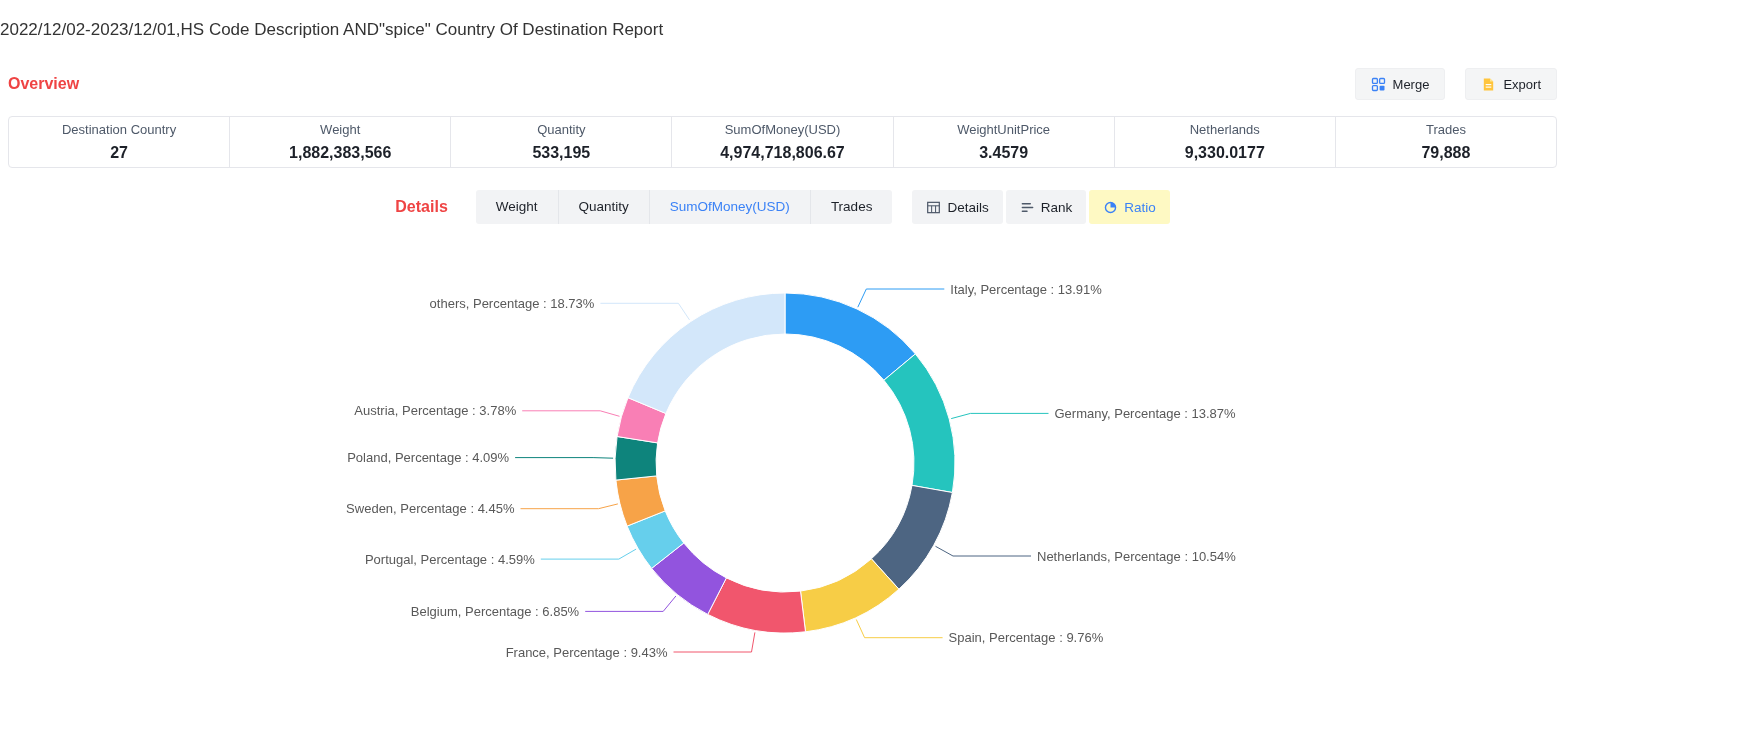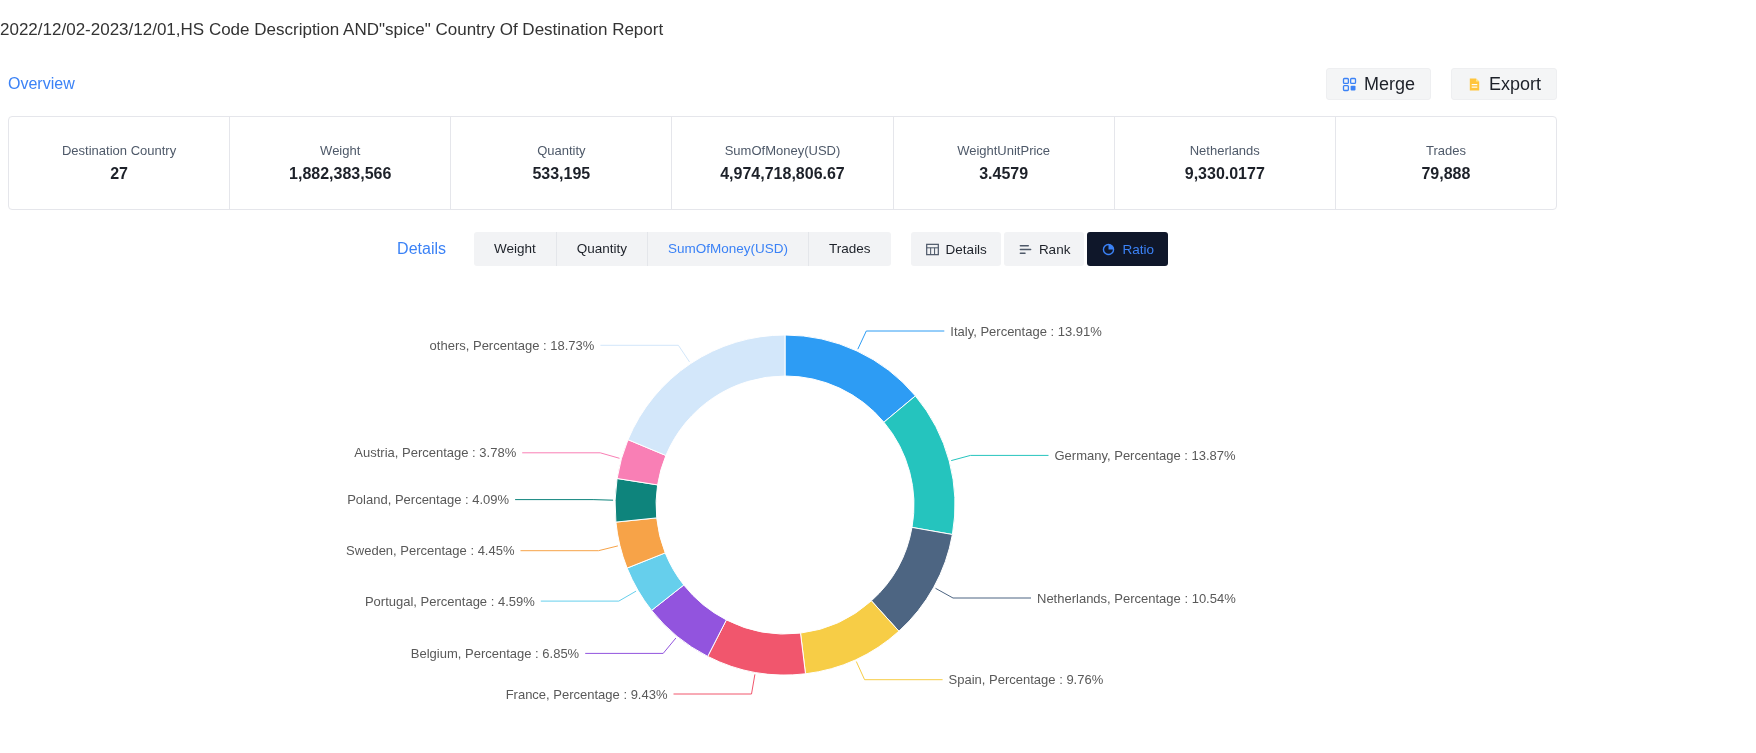--- a/index.html
+++ b/index.html
@@ -22,45 +22,45 @@
   }
   .section-row {
     display: flex;
     justify-content: space-between;
     align-items: center;
     margin: 26px 8px 0 8px;
     height: 36px;
   }
   .section-heading {
     font-size: 16px;
-    font-weight: normal;
-    color: #3b82f6;
+    font-weight: bold;
+    color: #ef4444;
     margin: 0;
   }
   .header-actions { display: flex; gap: 20px; }
   .btn {
     display: inline-flex;
     align-items: center;
     gap: 7px;
     height: 32px;
     padding: 0 15px;
     background: #F4F5F6;
     border: 1px solid #EEEFF1;
     border-radius: 3px;
-    font-size: 18px;
+    font-size: 13px;
     color: #1D2129;
     cursor: pointer;
     font-family: inherit;
   }
   .stats-panel {
     margin: 14px 8px 0 8px;
     border: 1px solid #E5E6EB;
     border-radius: 4px;
     display: flex;
-    height: 94px;
+    height: 52px;
   }
   .stat {
     flex: 1;
     display: flex;
     flex-direction: column;
     justify-content: center;
     align-items: center;
     gap: 7px;
     border-right: 1px solid #E5E6EB;
   }
@@ -99,21 +99,21 @@
     height: 34px;
     padding: 0 14px;
     background: #F2F3F5;
     border: none;
     border-radius: 3px;
     font-size: 13.5px;
     color: #1D2129;
     cursor: pointer;
     font-family: inherit;
   }
-  .view-btn.active { background: #0f172a; color: #3B82F6; }
+  .view-btn.active { background: #fef9c3; color: #3B82F6; }
   .chart-wrap { margin-top: 18px; }
   #donut-svg text {
     font-family: "Liberation Sans", sans-serif;
     font-size: 13px;
     fill: #595959;
   }
   .icon { display: inline-flex; align-items: center; }
 </style>
 </head>
 <body>

